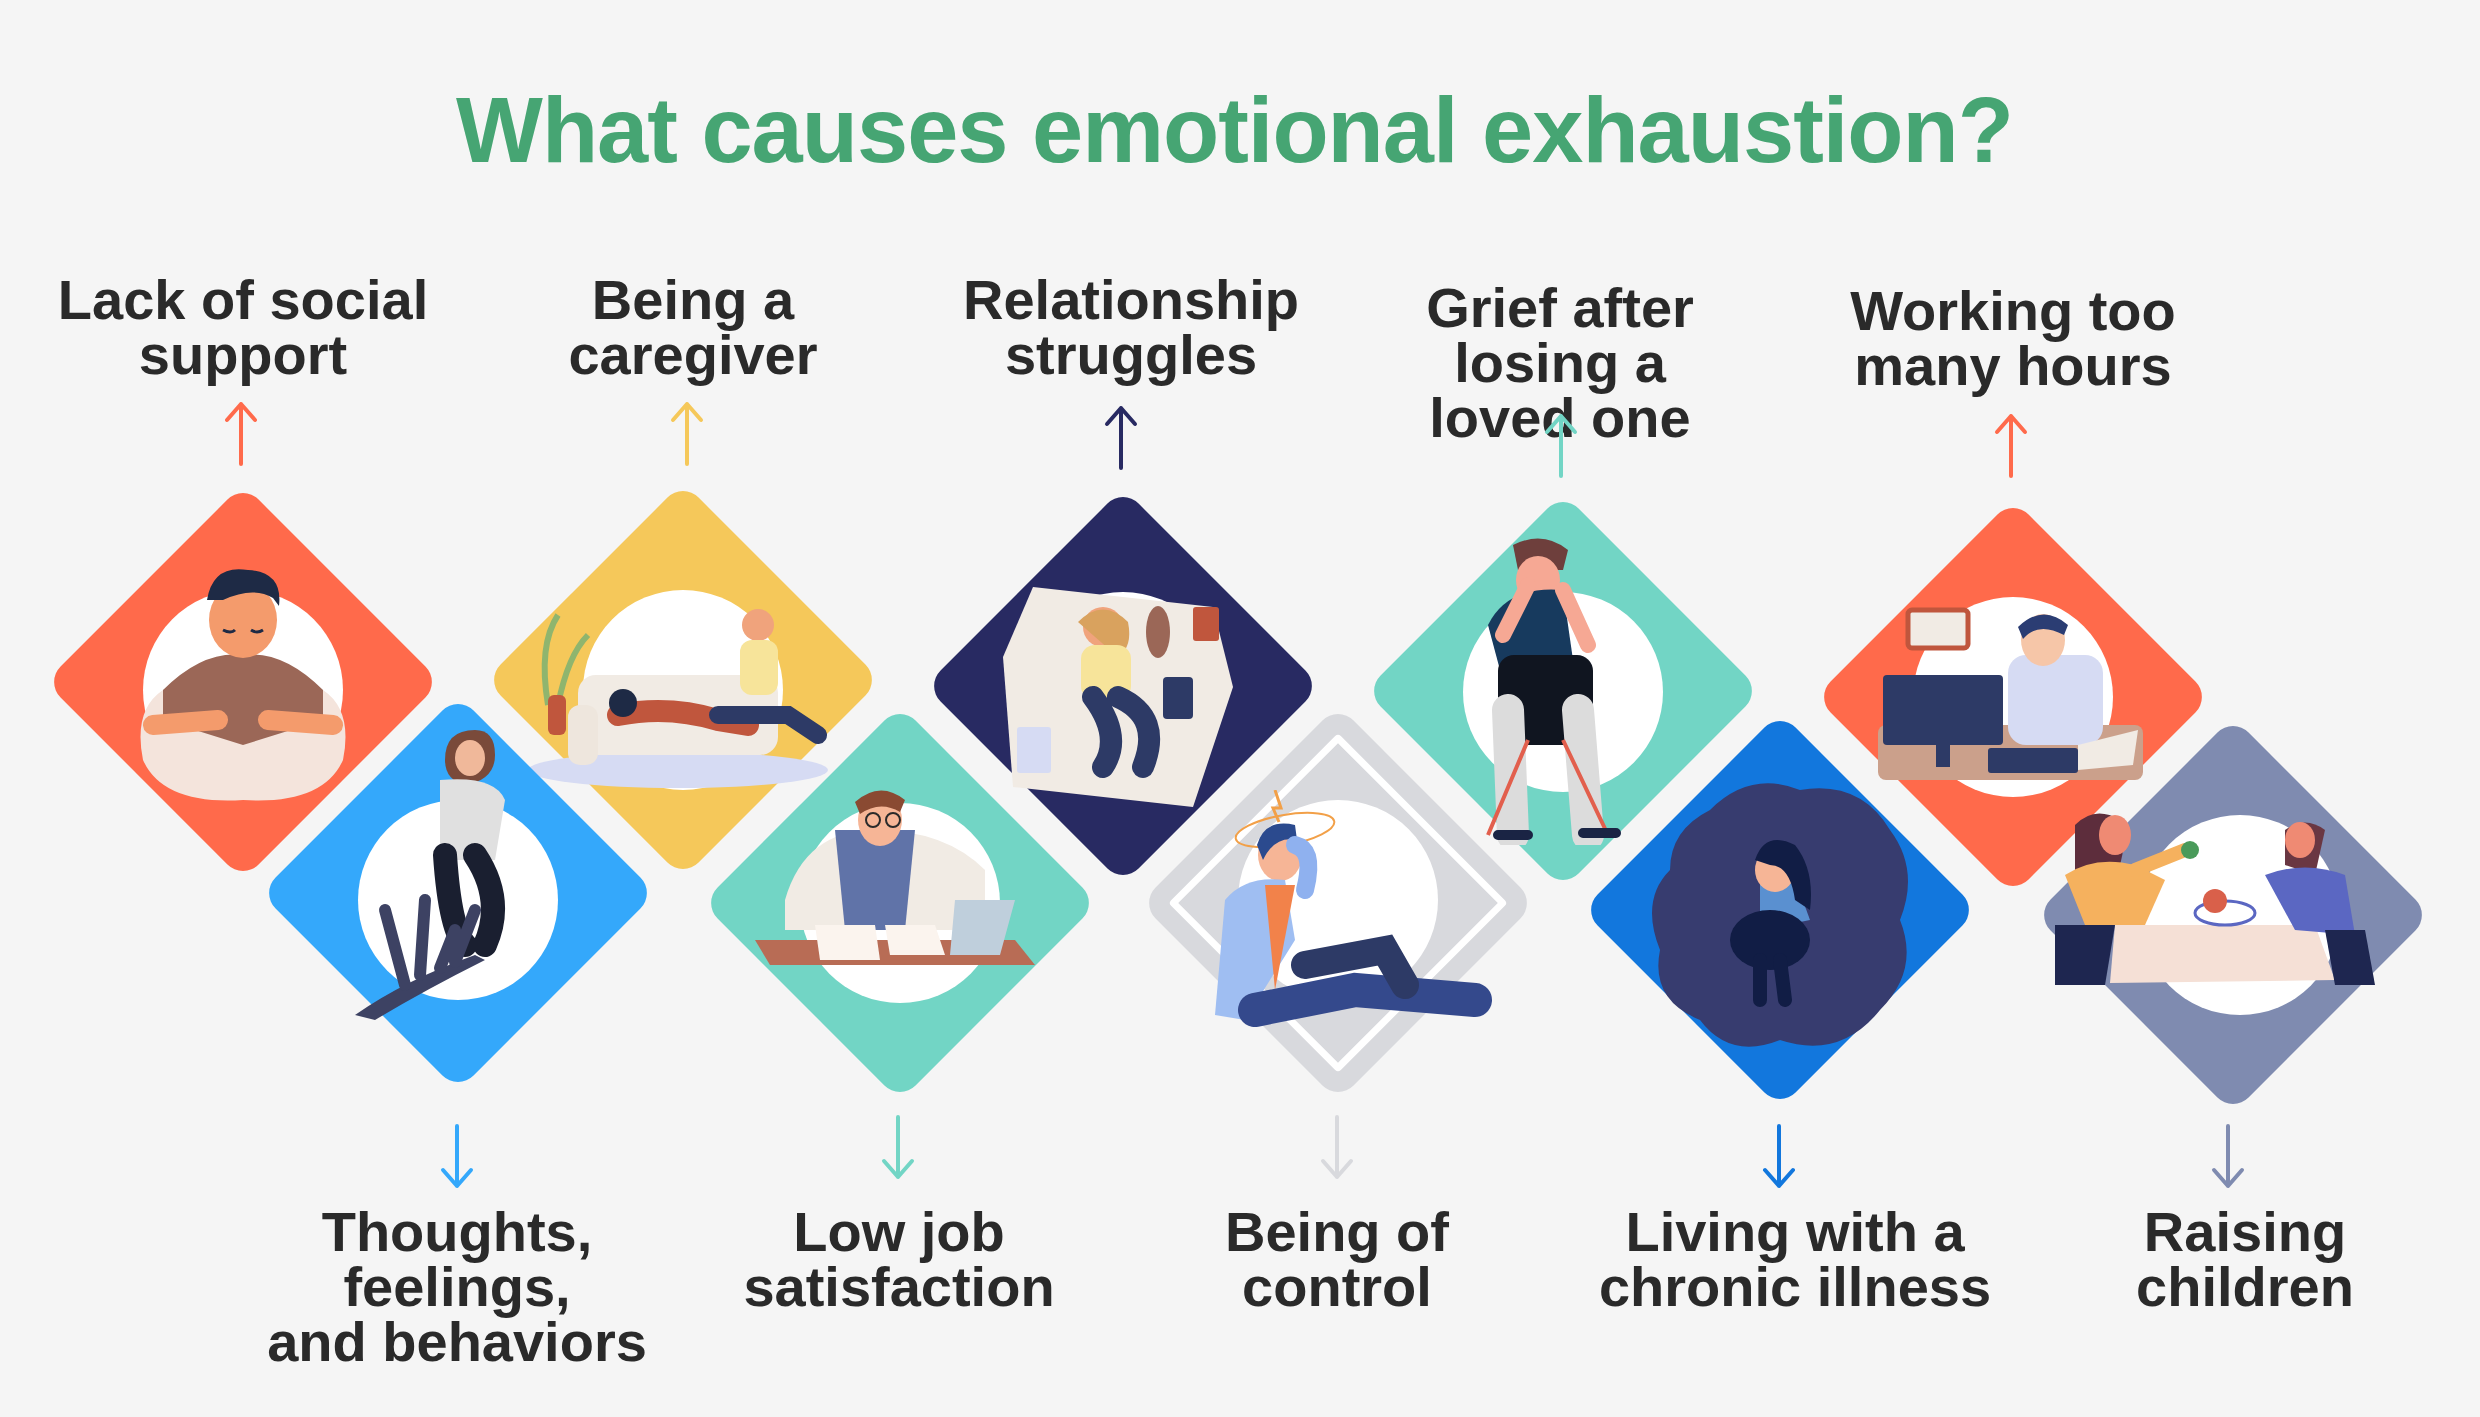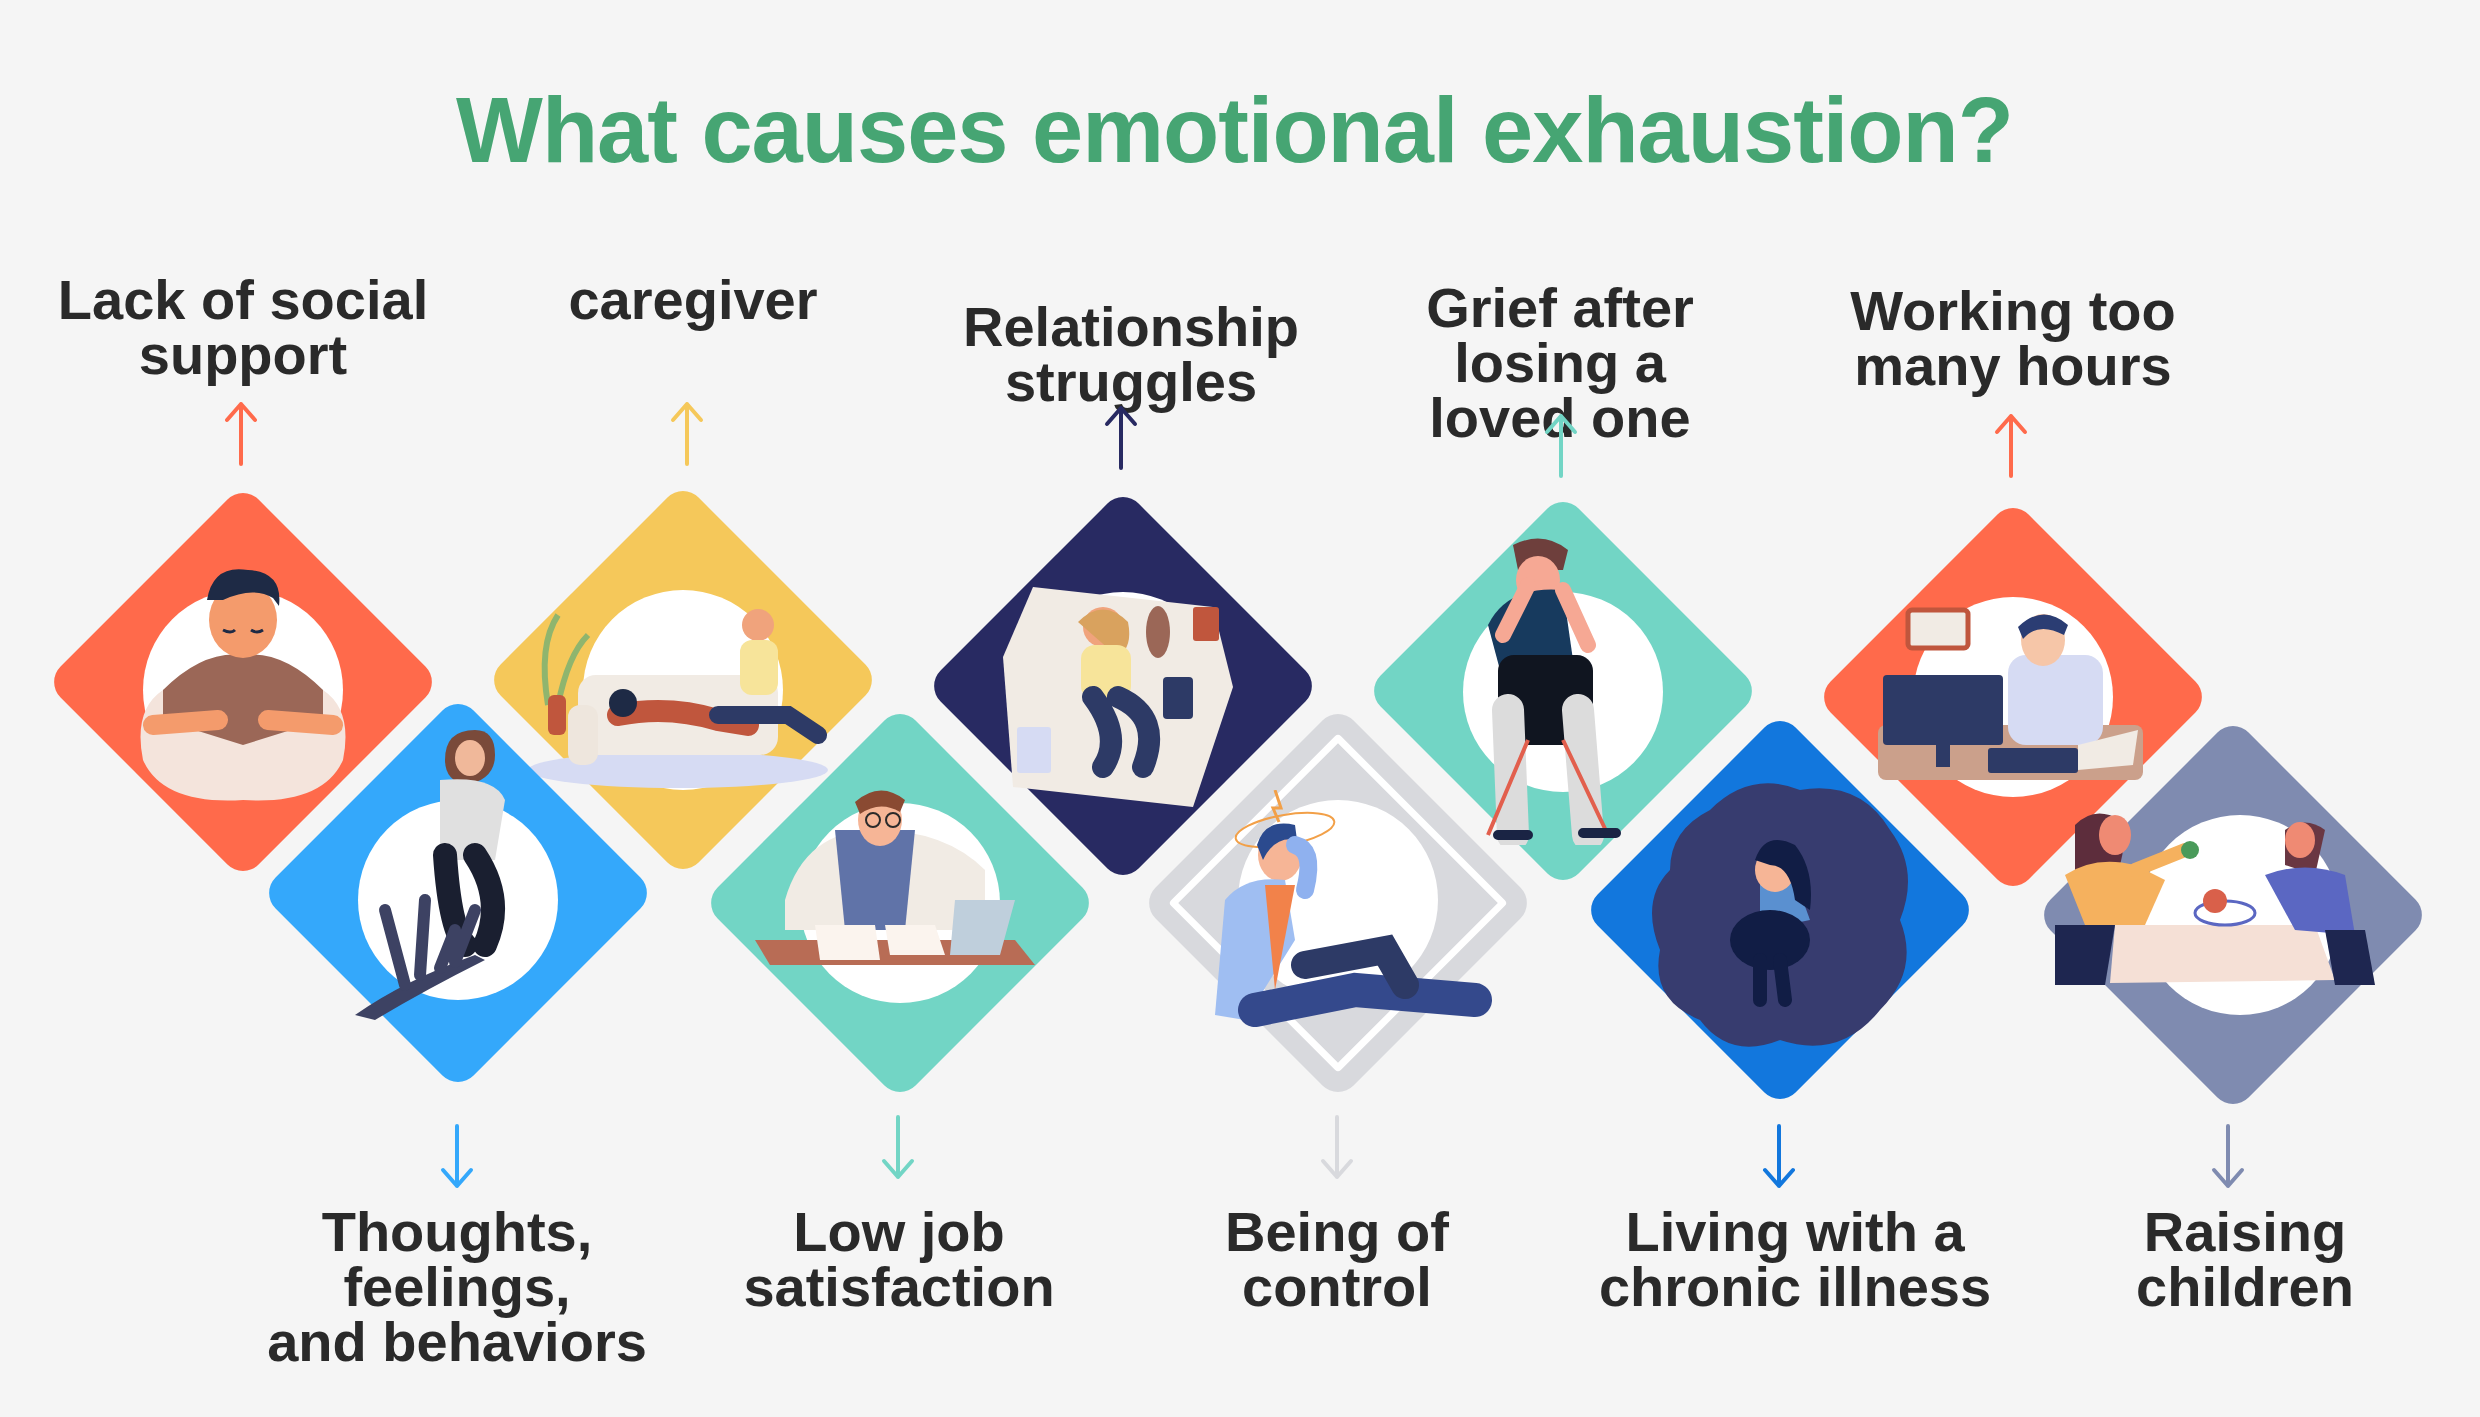--- a/index.html
+++ b/index.html
@@ -32,23 +32,24 @@
 </head>
 <body>
 
 <div class="title">What causes emotional exhaustion?</div>
 
 <div class="label" style="left:243px; top:272px;">
   <div>Lack of social</div>
   <div>support</div>
 </div>
 <div class="label" style="left:693px; top:272px;">
+  <div>Being a</div>
   <div>caregiver</div>
 </div>
-<div class="label" style="left:1131px; top:272px;margin-top:27px;">
+<div class="label" style="left:1131px; top:272px;">
   <div>Relationship</div>
   <div>struggles</div>
 </div>
 <div class="label" style="left:1560px; top:280px;">
   <div>Grief after losing a</div>
   <div>loved one</div>
 </div>
 <div class="label" style="left:2013px; top:283px;">
   <div>Working too</div>
   <div>many hours</div>

